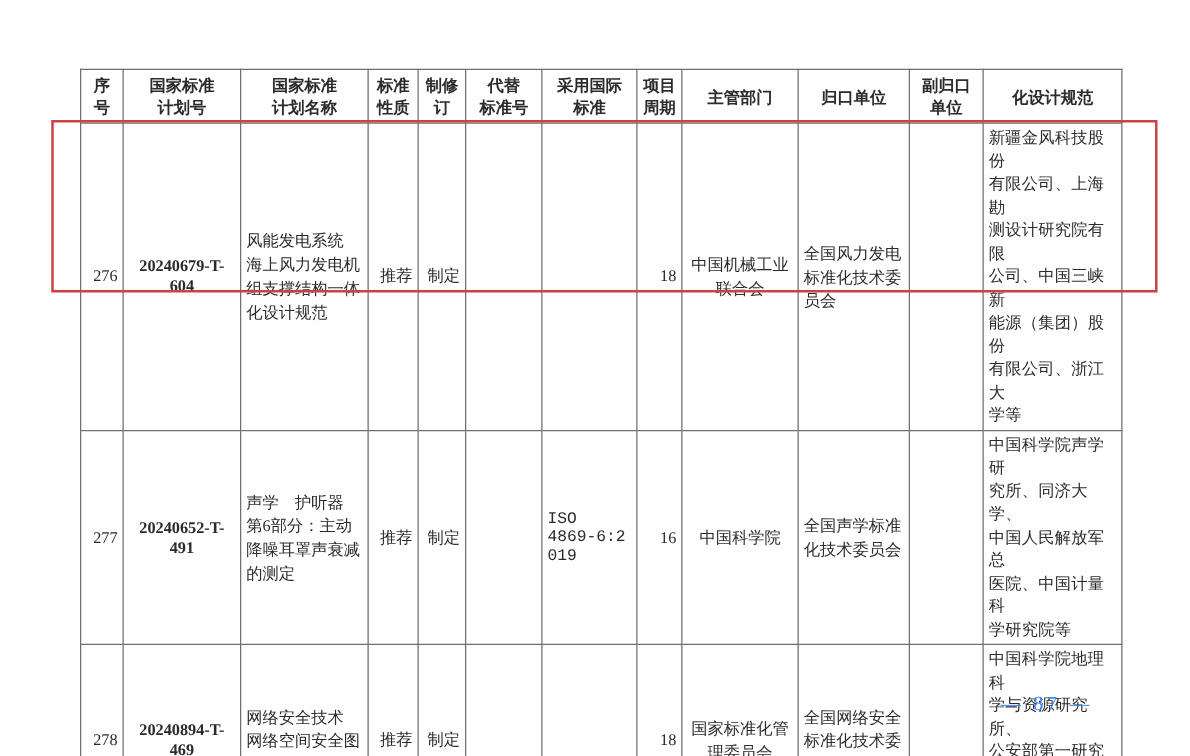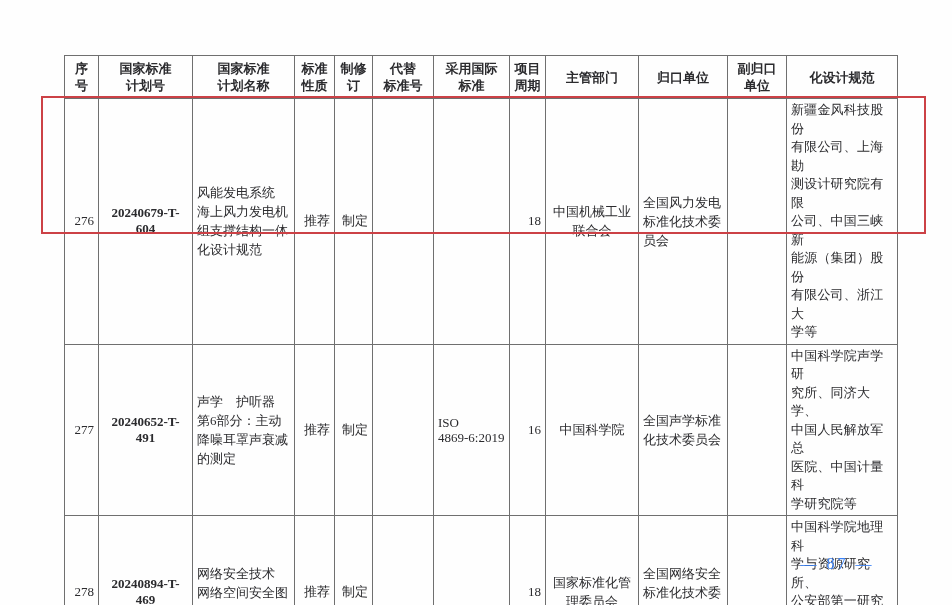--- a/index.html
+++ b/index.html
@@ -33,21 +33,21 @@
     line-height:17px;
     font-size:13px;
   }
   tr.r-header{height:43px;}
   tr.r0{height:135px;}
   tr.r1{height:96px;}
   tr.r2{height:92px;}
   .c-center{text-align:right;}
   .c-plan{text-align:center;font-size:12px;white-space:nowrap;padding:2px 1px;font-weight:bold;}
   .c-name{text-align:left;line-height:19px;padding:2px 4px;margin-left:22px;}
-  .c-code{text-align:left;font-size:12px;line-height:15px;padding:2px 3px;word-break:break-all;}
+  .c-code{text-align:left;font-size:12px;line-height:15px;padding:2px 3px;word-break:break-all;font-family:Liberation Mono, monospace;}
   .c-dept{text-align:center;line-height:19px;}
   .c-unit{text-align:left;line-height:19px;}
   .c-draft{text-align:left;line-height:18.5px;padding:2px 3px;letter-spacing:0.2px;}
   .highlight-box{
     position:absolute;left:41px;top:96px;
     width:885px;height:138px;
     box-sizing:border-box;
     border:2px solid #cc4146;
     pointer-events:none;
   }

